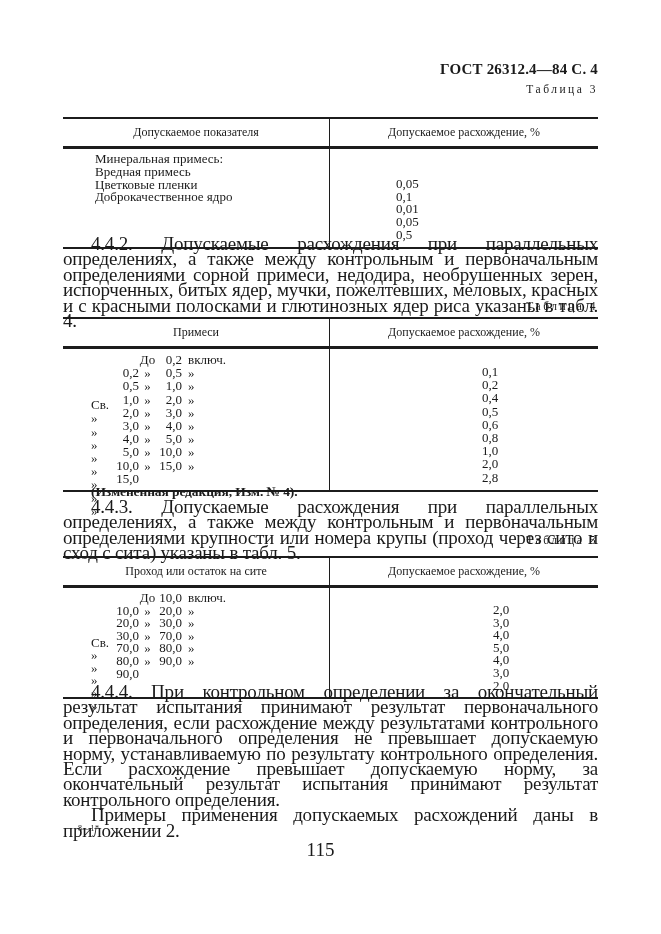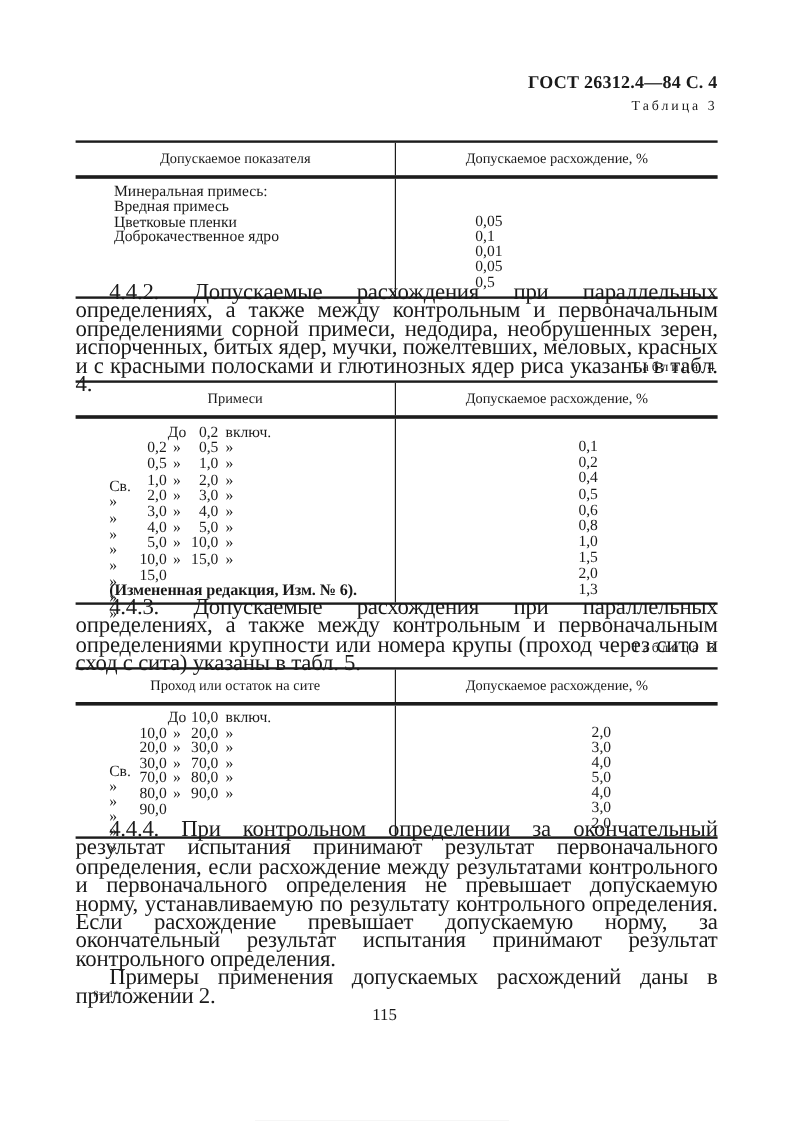--- a/index.html
+++ b/index.html
@@ -36,21 +36,21 @@
   .rn2{width:26px;text-align:right;}
   .rd2{width:58px;text-align:left;padding-left:6px;box-sizing:border-box;}
 
   .para{position:absolute;left:63px;width:535px;font-size:19px;line-height:15.4px;
         text-align:justify;letter-spacing:-.2px;}
   .para p{margin:0;text-indent:28px;}
   .p442{top:236px}.p443{top:499px}.p444{top:684px}
   .amend{position:absolute;left:63px;top:484px;width:535px;font-size:13.5px;font-weight:bold;
          text-indent:28px;letter-spacing:-.1px;}
 
-  .pnum{position:absolute;top:839px;left:0;width:641px;text-align:center;font-size:14px;}
+  .pnum{position:absolute;top:839px;left:0;width:641px;text-align:center;font-size:19px;}
   .fmark{position:absolute;top:824px;left:78px;font-size:8px;letter-spacing:.3px;}
 </style>
 </head>
 <body>
 
 <div class="page">
 
   <div class="doc-h">ГОСТ 26312.4—84 С. 4</div>
 
   <div class="tcap cap3">Таблица 3</div>
@@ -161,28 +161,27 @@
           </div>
       </div>
       <div class="b2">
         <div class="trow">0,1</div>
         <div class="trow">0,2</div>
         <div class="trow">0,4</div>
         <div class="trow">0,5</div>
         <div class="trow">0,6</div>
         <div class="trow">0,8</div>
         <div class="trow">1,0</div>
-        <div class="trow">1,5</div>
         <div class="trow">2,0</div>
-        <div class="trow">1,3</div>
-      </div>
-    </div>
-  </div>
-
-  <div class="amend">(Измененная редакция, Изм. № 6).</div>
+        <div class="trow">2,8</div>
+      </div>
+    </div>
+  </div>
+
+  <div class="amend">(Измененная редакция, Изм. № 4).</div>
 
   <div class="para p443">
     <p>4.4.3. Допускаемые расхождения при параллельных определениях, а также между контрольным и первоначальным определениями крупности или номера крупы (проход через сито и сход с сита) указаны в табл. 5.</p>
   </div>
 
   <div class="tcap cap5">Таблица 5</div>
   <div class="gtable t5">
     <div class="ghead">
       <div class="h1">Проход или остаток на сите</div>
       <div class="h2">Допускаемое расхождение, %</div>

